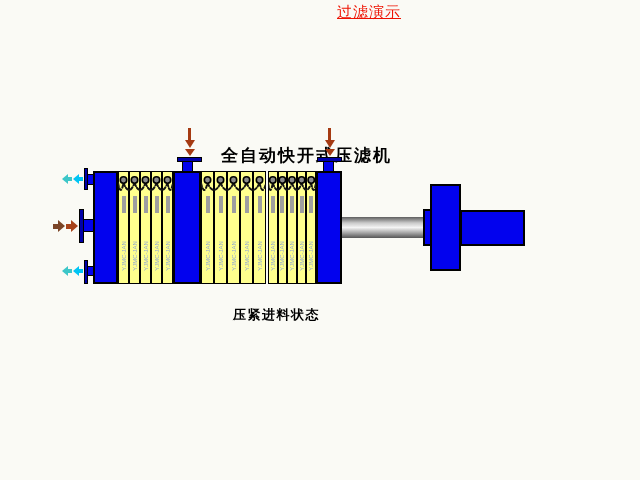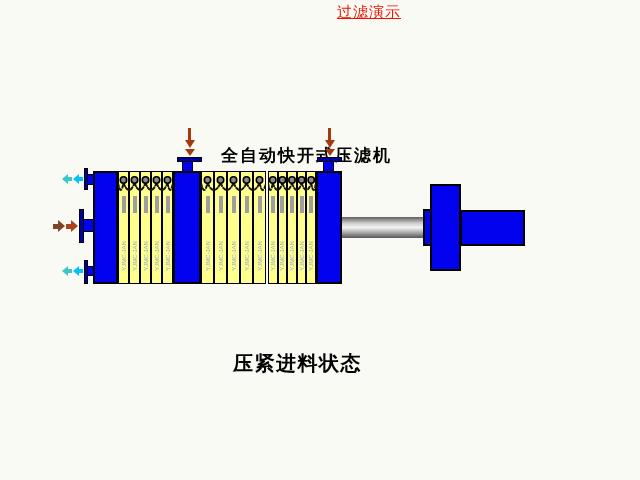--- a/index.html
+++ b/index.html
@@ -9,22 +9,22 @@
     font-family:"Liberation Sans","DejaVu Sans",sans-serif;
     padding-left:14px;
   }
   
   .demo-link{position:absolute;left:337px;top:3px;font-size:15px;letter-spacing:1px;
     color:var(--c-link-red);text-decoration:underline;cursor:pointer;}
   .hmi-caption{position:absolute;left:247px;top:94px;font-size:10px;font-weight:bold;
     color:var(--c-caption-blue);letter-spacing:0px;}
   .machine-title{position:absolute;left:221px;top:104px;font-size:17px;font-weight:bold;
     color:var(--c-text-black);letter-spacing:2px;margin-top:40px;}
-  .status-label{position:absolute;left:233px;top:306px;font-size:20px;font-weight:bold;
-    color:var(--c-text-black);letter-spacing:1.5px;margin-top:44px;}
+  .status-label{position:absolute;left:233px;top:306px;font-size:13px;font-weight:bold;
+    color:var(--c-text-black);letter-spacing:1.5px;}
   
   .blk{position:absolute;box-sizing:border-box;background:var(--c-frame-blue);border:2px solid #000;}
   .navy{position:absolute;box-sizing:border-box;background:var(--c-flange-navy);border:1px solid #000;}
   
   .plate-group{position:absolute;top:171px;height:113px;display:flex;z-index:1;}
   .plate{flex:1;box-sizing:border-box;background:var(--c-plate-yellow);border:1px solid #000;
     position:relative;overflow:hidden;}
   .slot{position:absolute;left:50%;top:24px;transform:translateX(-50%);width:4px;height:17px;
     background:var(--c-slot-gray);}
   .mark{position:absolute;left:50%;bottom:24px;transform:translateX(-50%) rotate(-90deg);

